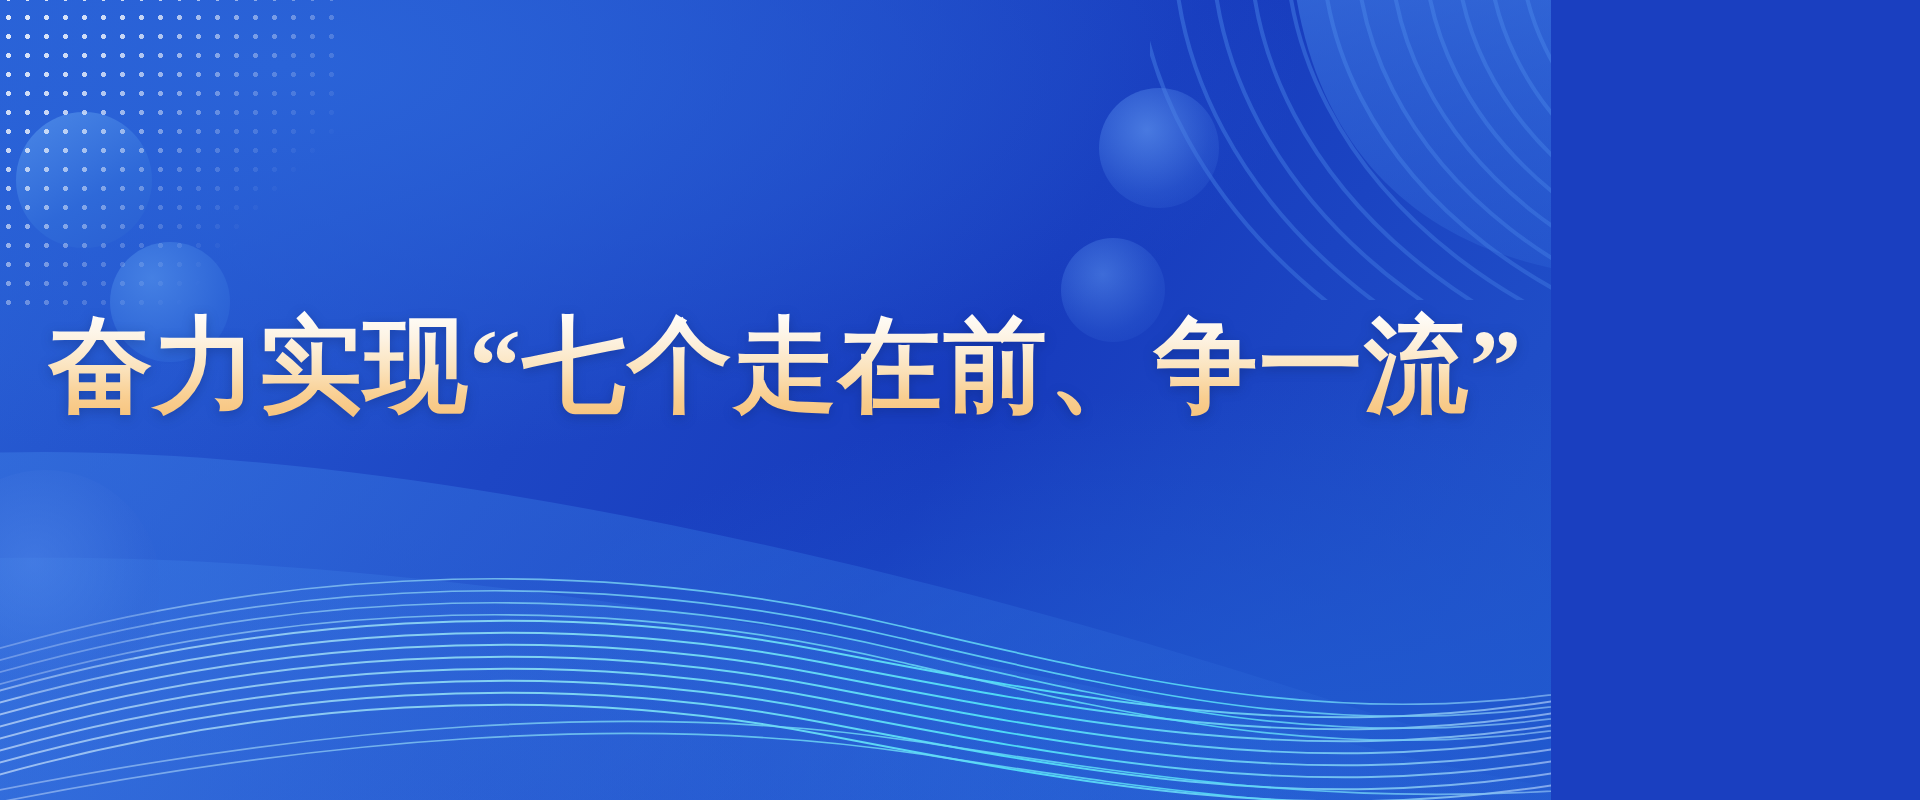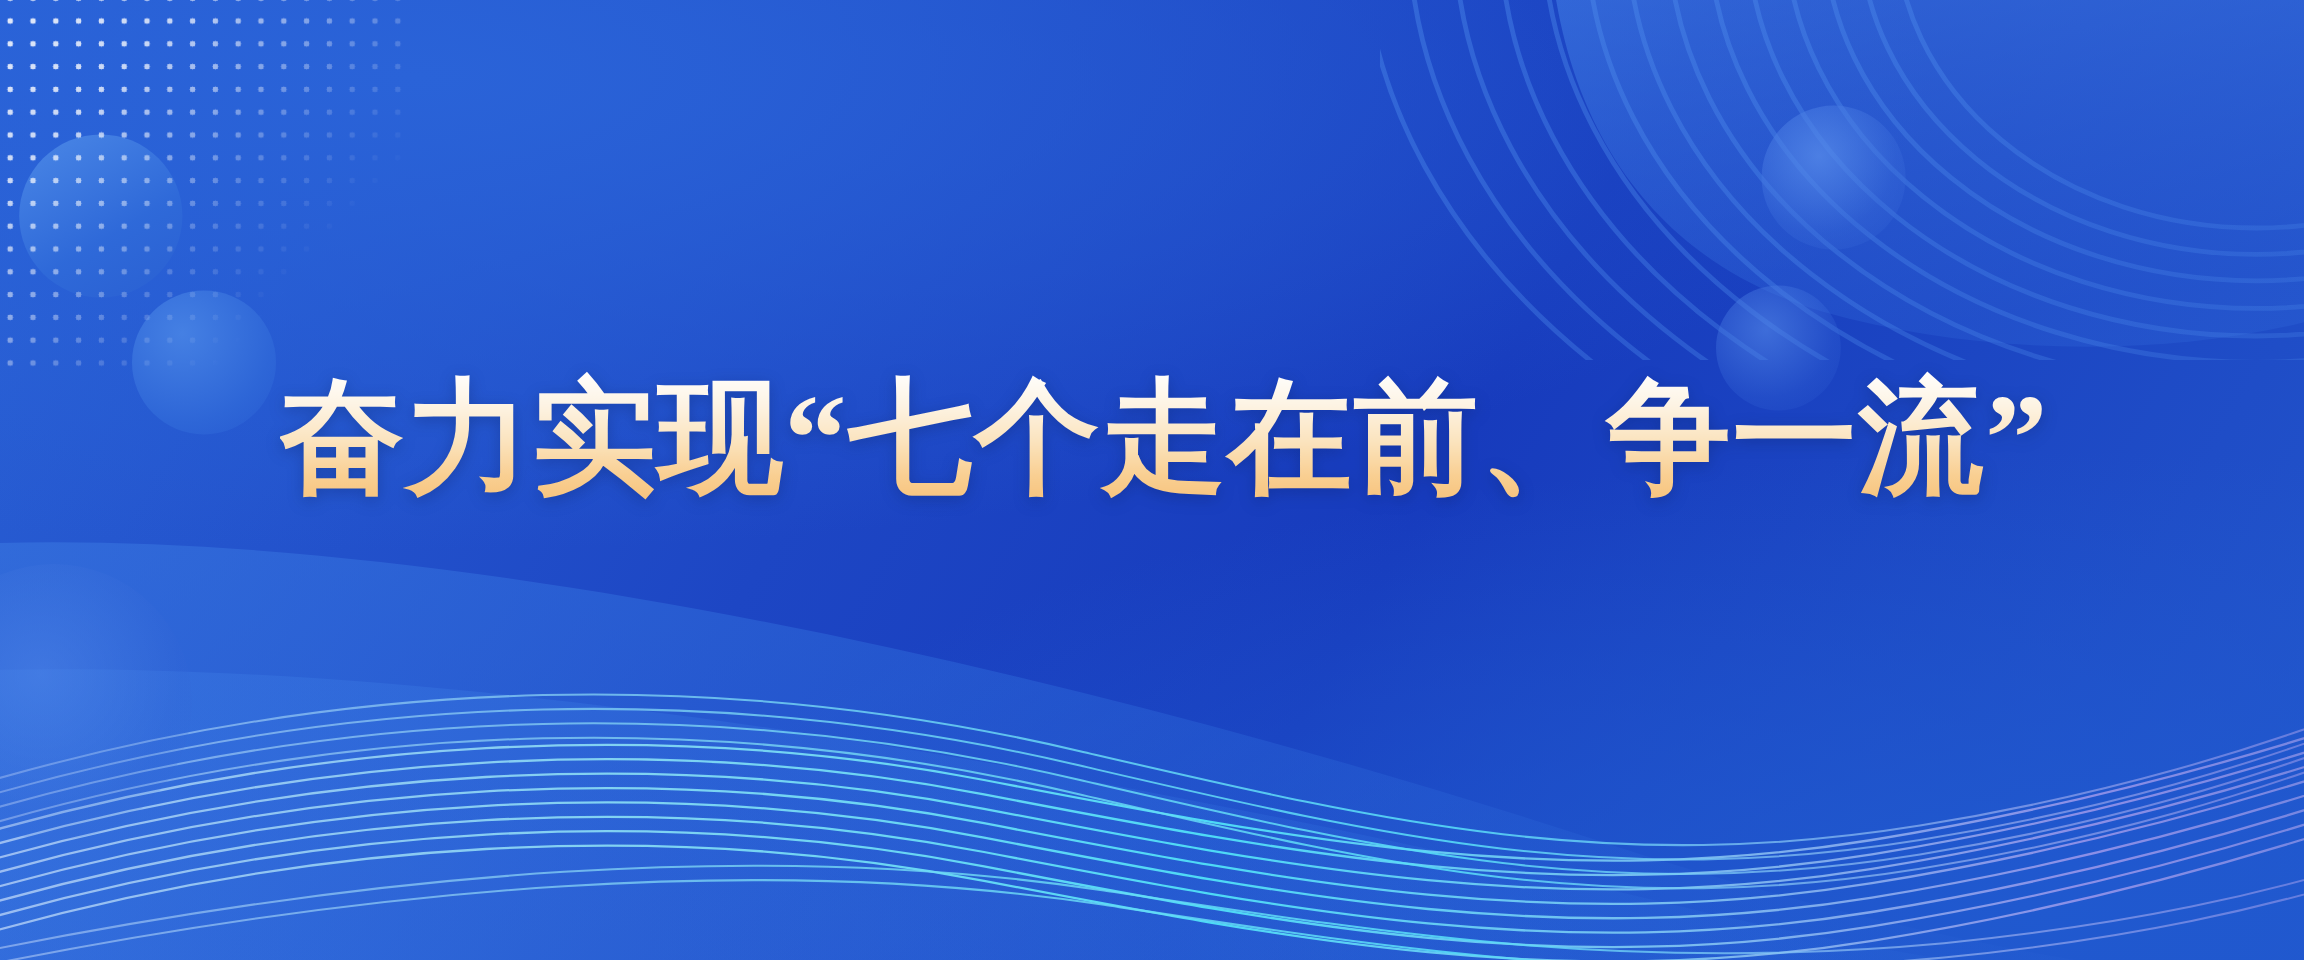--- a/index.html
+++ b/index.html
@@ -2,21 +2,21 @@
 <html><head>
 <meta charset="utf-8">
 <style>
   html, body {
     margin: 0;
     padding: 0;
     background: #1a3fc0;
   }
   #stage {
     position: relative;
-    width: 1920px;
+    width: 1551px;
     height: 800px;
     overflow: hidden;
     font-family: "Liberation Serif", "DejaVu Serif", serif;
     background:
       radial-gradient(120% 90% at 18% 8%, #2a63d8 0%, rgba(42,99,216,0) 55%),
       radial-gradient(100% 80% at 88% 95%, #2059cf 0%, rgba(32,89,207,0) 60%),
       linear-gradient(120deg, #2a62d6 0%, #1d46c4 38%, #173bbd 60%, #2356cc 100%);
   }
 
   

